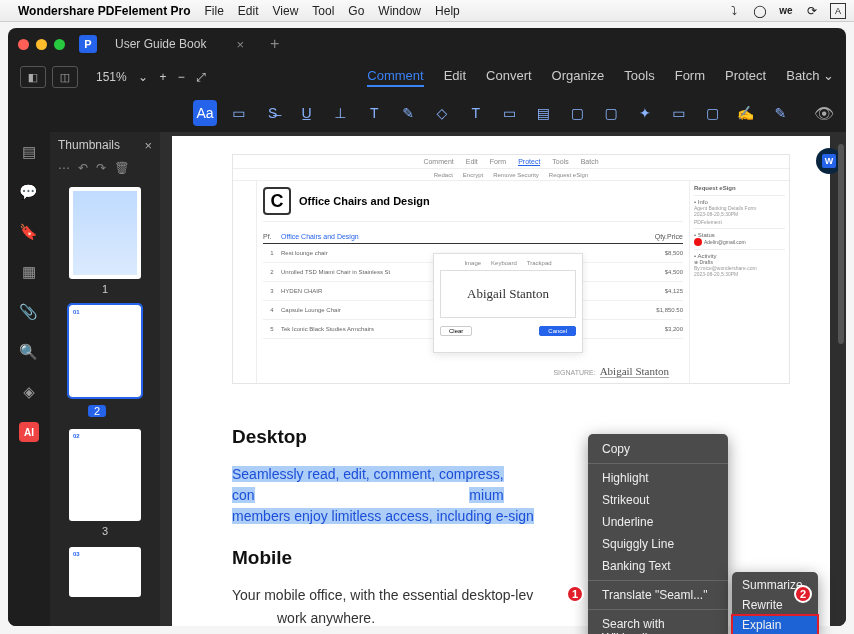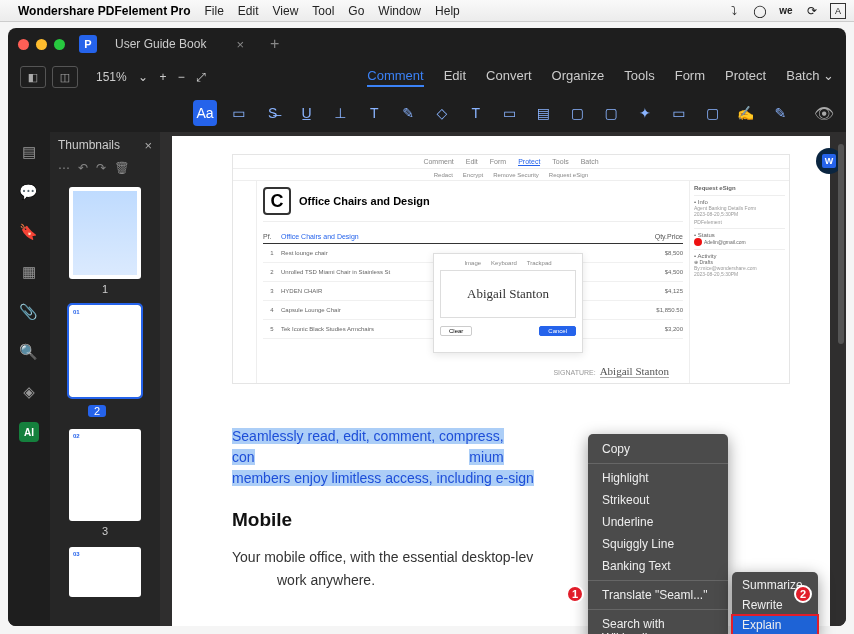--- a/index.html
+++ b/index.html
@@ -39,21 +39,21 @@
 .ribbon { height: 38px; background: #1e1e1e; display:flex; align-items:center; padding: 0 10px; gap: 10px;}
 .ribbon .ric { width: 26px; height: 26px; display:flex; align-items:center; justify-content:center; color:#8ab4ff; font-size: 14px;}
 .ribbon .ric.sel { background:#2563eb; color:#fff; border-radius:4px;}
 .ribbon .spacer { flex:1; }
 .ribbon .eye { margin-left:auto; color:#aaa; width:26px; text-align:center;}
 
 
 .body { flex: 1; display: flex; overflow: hidden; }
 .leftrail { width: 42px; background: #1e1e1e; display:flex; flex-direction:column; align-items:center; padding-top:10px; gap:20px;}
 .leftrail .licon { width: 20px; height: 20px; color:#999; font-size:15px; display:flex; align-items:center; justify-content:center;}
-.leftrail .licon.ai { background:#15803d; color:#fff; border-radius:4px; font-size:10px; font-weight:bold;}
+.leftrail .licon.ai { background:#ef4444; color:#fff; border-radius:4px; font-size:10px; font-weight:bold;}
 
 .thumbpanel { width: 110px; background: #262626; display:flex; flex-direction:column; }
 .thumbpanel .thead { display:flex; align-items:flex-start; justify-content:space-between; padding: 6px 8px; color:#ccc; font-size:12px;gap:24px;}
 .thumbpanel .thead .tx { font-size:13px; color:#aaa;}
 .tbicons { display:flex; gap:8px; padding: 2px 8px 6px; color:#888; font-size:12px;}
 .thumbs { flex:1; overflow:auto; padding: 6px 10px;}
 .thumbitem { margin-bottom: 10px; }
 .thumbimg { width: 72px; height: 92px; background:#fff; border-radius:3px; margin: 0 auto 4px; position:relative; overflow:hidden;}
 .thumbimg.sel { outline: 2px solid #2563eb; }
 .thumbimg .tpad { position:absolute; inset:4px; }
@@ -352,20 +352,21 @@
             </div>
             <div class="sigline">Abigail Stanton</div>
             <div class="sbbtns">
               <span>Clear</span>
               <span class="primary">Cancel</span>
             </div>
           </div>
         </div>
 
         <div class="doctext">
+          <h2>Desktop</h2>
           <p><span class="sel">Seamlessly read, edit, comment, compress, con</span><span style="visibility:hidden;">XXXXXXXXXXXXXXXXXXXXXXX</span><span class="sel">mium</span></p>
           <p style="margin-top:-14px;"><span class="sel">members enjoy limitless access, including e-sign</span></p>
           <h2 style="margin-top:20px;">Mobile</h2>
           <p><span>Your mobile office, with the essential desktop-lev</span></p>
           <p style="margin-top:-12px;margin-left:45px;"><span>work anywhere.</span></p>
         </div>
       </div>
 
       <div class="wbadge">
           <div class="inner">W</div>

